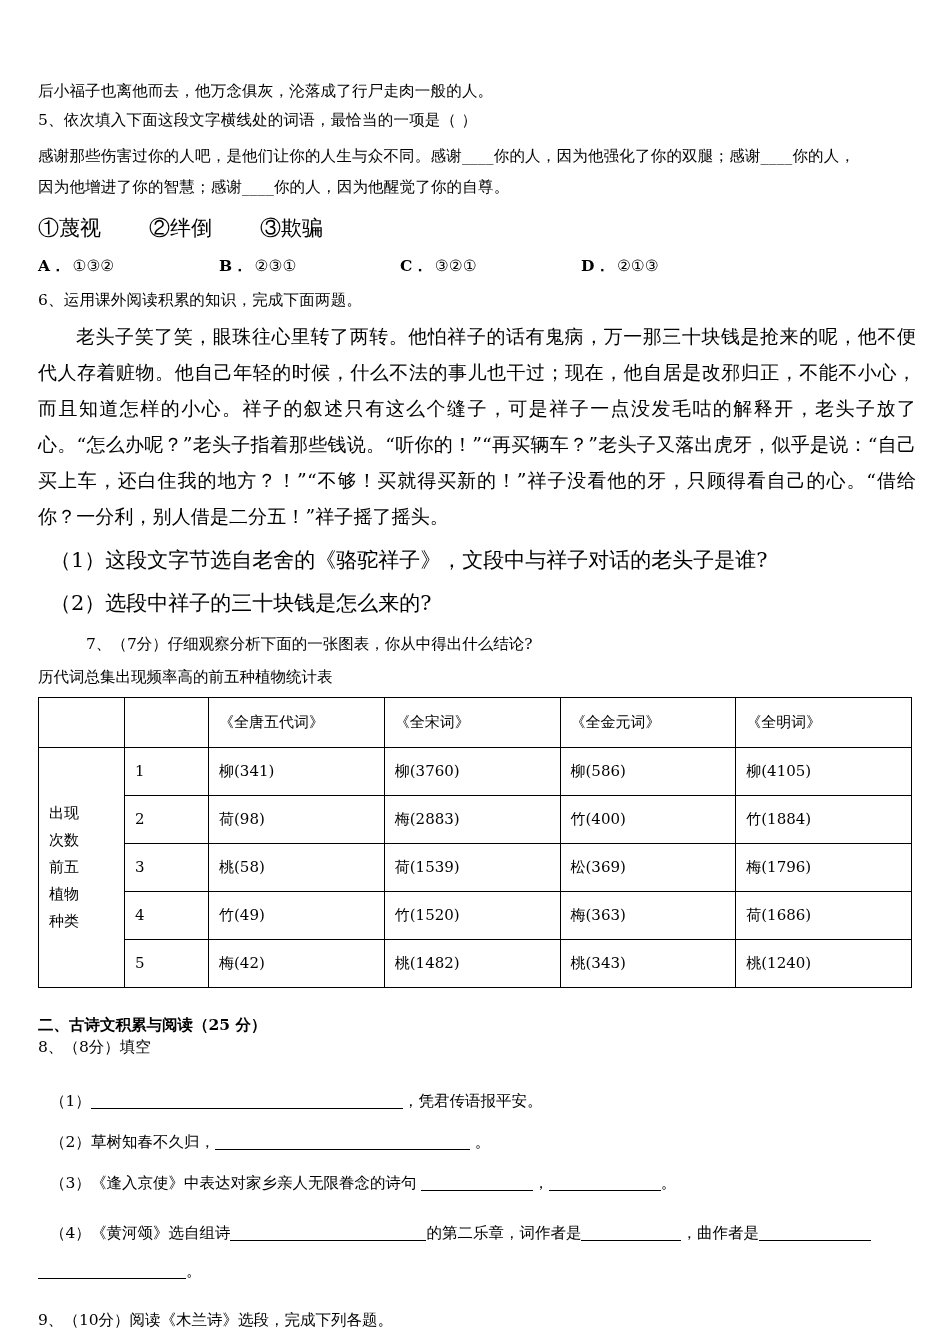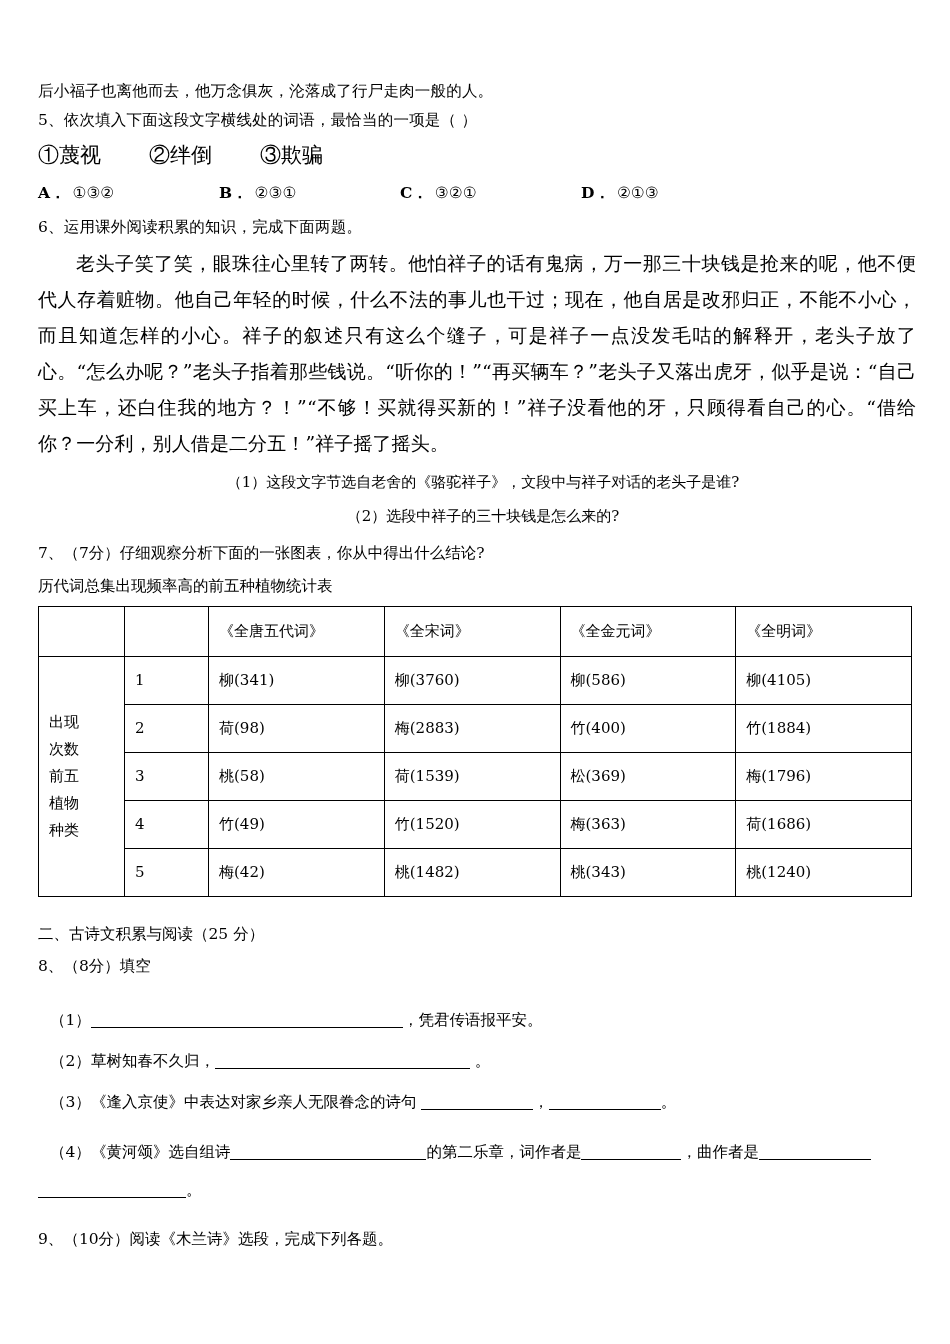--- a/index.html
+++ b/index.html
@@ -77,25 +77,24 @@
   
   .passage {
     font-size: 19px;
     line-height: 36px;
     text-align: justify;
     margin: 0;
     letter-spacing: 0.1px;
   }
 
   .subq {
-    font-size: 15px;
+    font-size: 21px;
     margin: 0 0 15px 0;
     padding-left: 12px;
     white-space: nowrap;
-    text-align: center;
   }
 
   
   table.stat {
     border-collapse: collapse;
     width: 874px;
     table-layout: fixed;
     margin-top: 9px;
   }
   table.stat td {
@@ -132,57 +131,59 @@
   }
   .bl-xl { width: 312px; }
   .bl-lg { width: 255px; }
   .bl-md { width: 196px; }
   .bl-sm { width: 112px; }
   .bl-xs { width: 100px; }
   .bl-tiny { width: 148px; }
 
   .sec-title {
     font-size: 15.5px;
-    font-weight: normal;
-    margin: 0 0 11px 0;
+    font-weight: bold;
+    margin: 0 0 1px 0;
     white-space: nowrap;
   }
   .q-line {
     font-size: 15.5px;
     margin: 0 0 14px 0;
     white-space: nowrap;
   }
 </style>
 </head>
 <body>
 
 <div class="page">
   <div class="content">
 
     <div class="line">后小福子也离他而去，他万念俱灰，沦落成了行尸走肉一般的人。</div>
 
     <div class="line"><span class="q-num">5、</span><span>依次填入下面这段文字横线处的词语，最恰当的一项是（    ）</span></div>
 
+    <div class="para">感谢那些伤害过你的人吧，是他们让你的人生与众不同。感谢____你的人，因为他强化了你的双腿；感谢____你的人，</div>
+    <div class="para" style="margin-bottom:11px;">因为他增进了你的智慧；感谢____你的人，因为他醒觉了你的自尊。</div>
 
     <div class="opt-row circ-row">
       <span class="oi">①蔑视</span><span class="oi">②绊倒</span><span class="oi">③欺骗</span>
     </div>
 
     <div class="abcd-row">
       <span class="ch"><span class="lbl">A．</span><span class="val">①③②</span></span><span class="ch"><span class="lbl">B．</span><span class="val">②③①</span></span><span class="ch"><span class="lbl">C．</span><span class="val">③②①</span></span><span class="ch"><span class="lbl">D．</span><span class="val">②①③</span></span>
     </div>
 
     <div class="line" style="margin-bottom:9px;"><span class="q-num">6、</span><span>运用课外阅读积累的知识，完成下面两题。</span></div>
 
     <div class="passage indent" style="margin-bottom:12px;">老头子笑了笑，眼珠往心里转了两转。他怕祥子的话有鬼病，万一那三十块钱是抢来的呢，他不便代人存着赃物。他自己年轻的时候，什么不法的事儿也干过；现在，他自居是改邪归正，不能不小心，而且知道怎样的小心。祥子的叙述只有这么个缝子，可是祥子一点没发毛咕的解释开，老头子放了心。“怎么办呢？”老头子指着那些钱说。“听你的！”“再买辆车？”老头子又落出虎牙，似乎是说：“自己买上车，还白住我的地方？！”“不够！买就得买新的！”祥子没看他的牙，只顾得看自己的心。“借给你？一分利，别人借是二分五！”祥子摇了摇头。</div>
 
     <div class="subq">（1）这段文字节选自老舍的《骆驼祥子》，文段中与祥子对话的老头子是谁?</div>
     <div class="subq" style="margin-bottom:17px;">（2）选段中祥子的三十块钱是怎么来的?</div>
 
-    <div class="q-line" style="margin-bottom:12px;"><span class="q-num">7、</span><span>（7分）</span><span>仔细观察分析下面的一张图表，你从中得出什么结论?</span></div>
+    <div class="q-line" style="margin-bottom:12px;margin-left:48px;"><span class="q-num">7、</span><span>（7分）</span><span>仔细观察分析下面的一张图表，你从中得出什么结论?</span></div>
 
     <div class="q-line" style="margin-bottom:0;">历代词总集出现频率高的前五种植物统计表</div>
 
     <table class="stat">
       <tbody>
         <tr class="hdr">
           <td class="c-label"></td>
           <td class="c-rank"></td>
           <td class="c-data">《全唐五代词》</td>
           <td class="c-data">《全宋词》</td>

